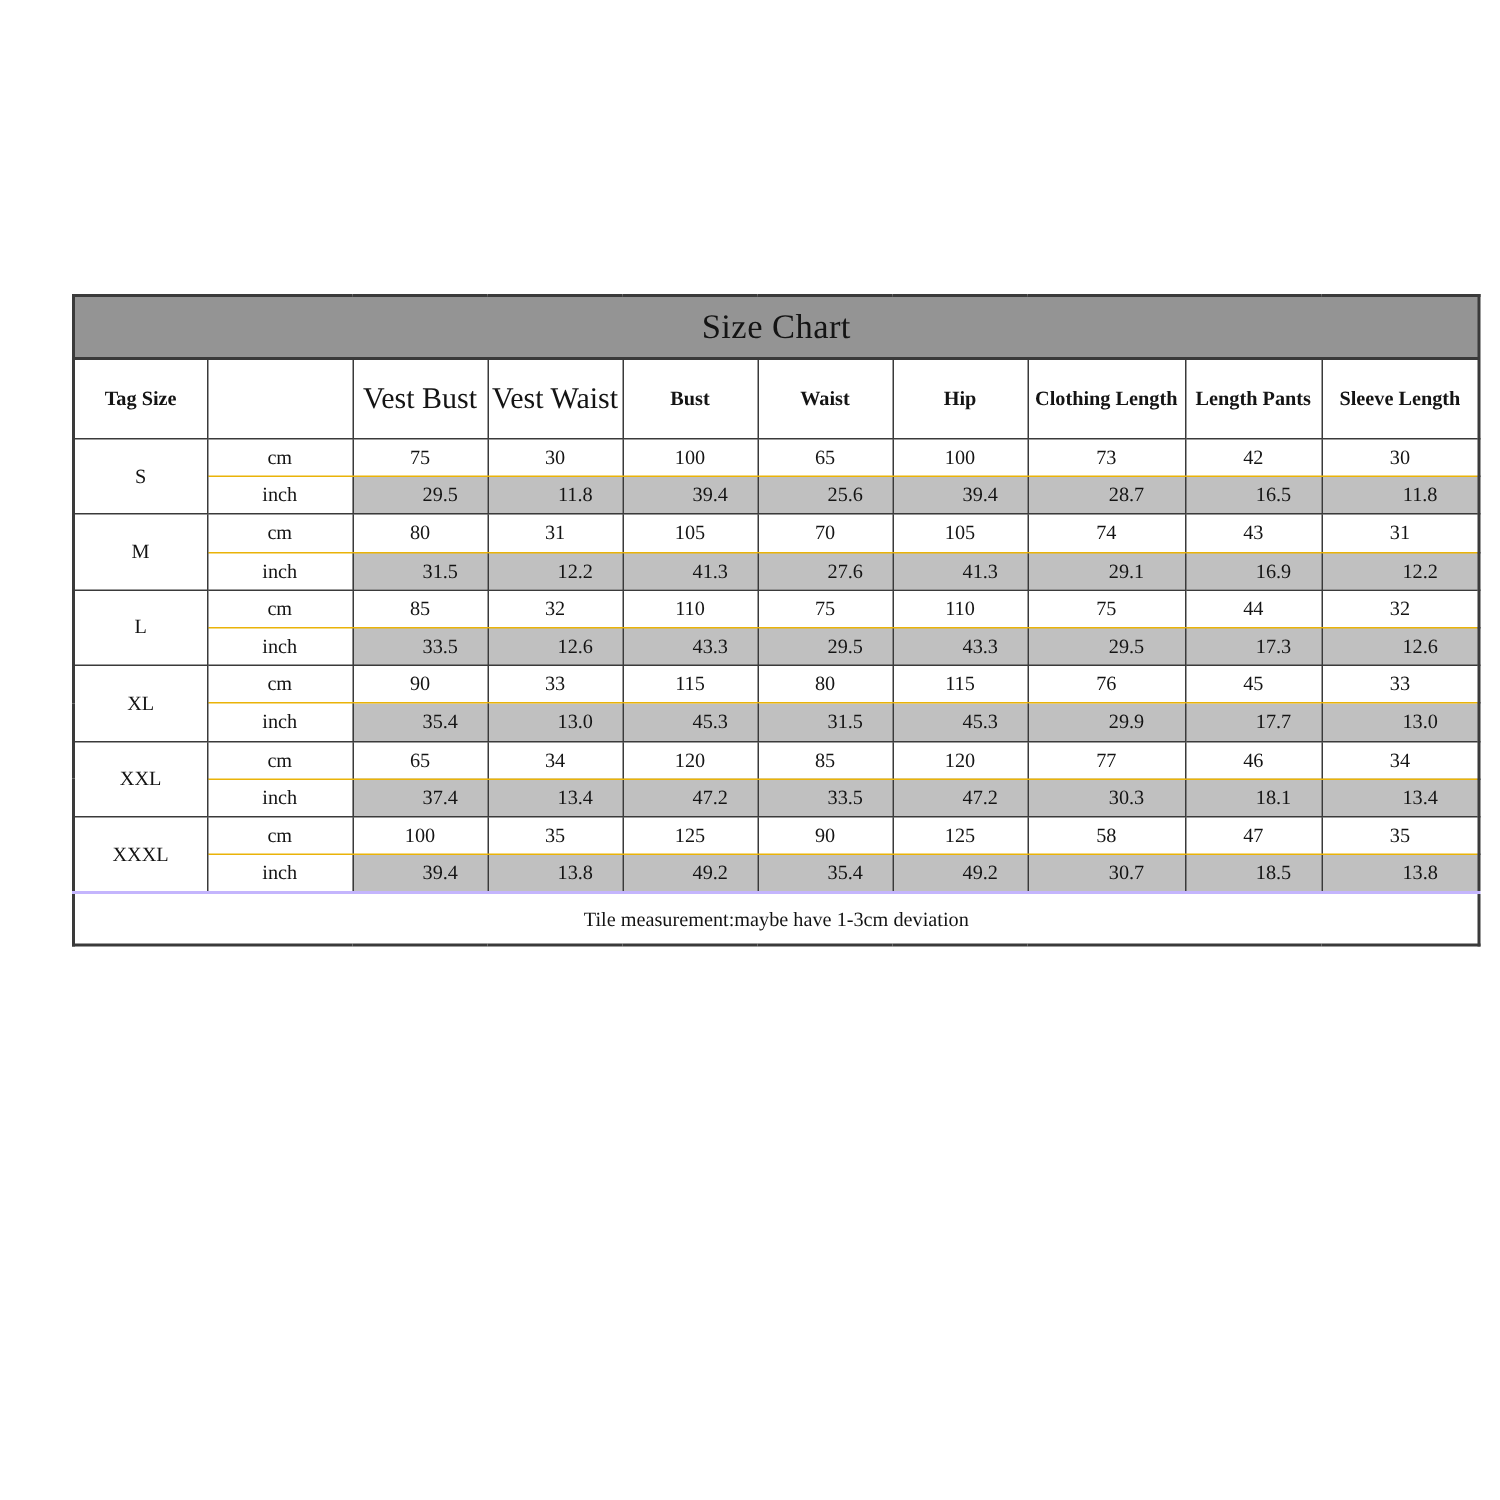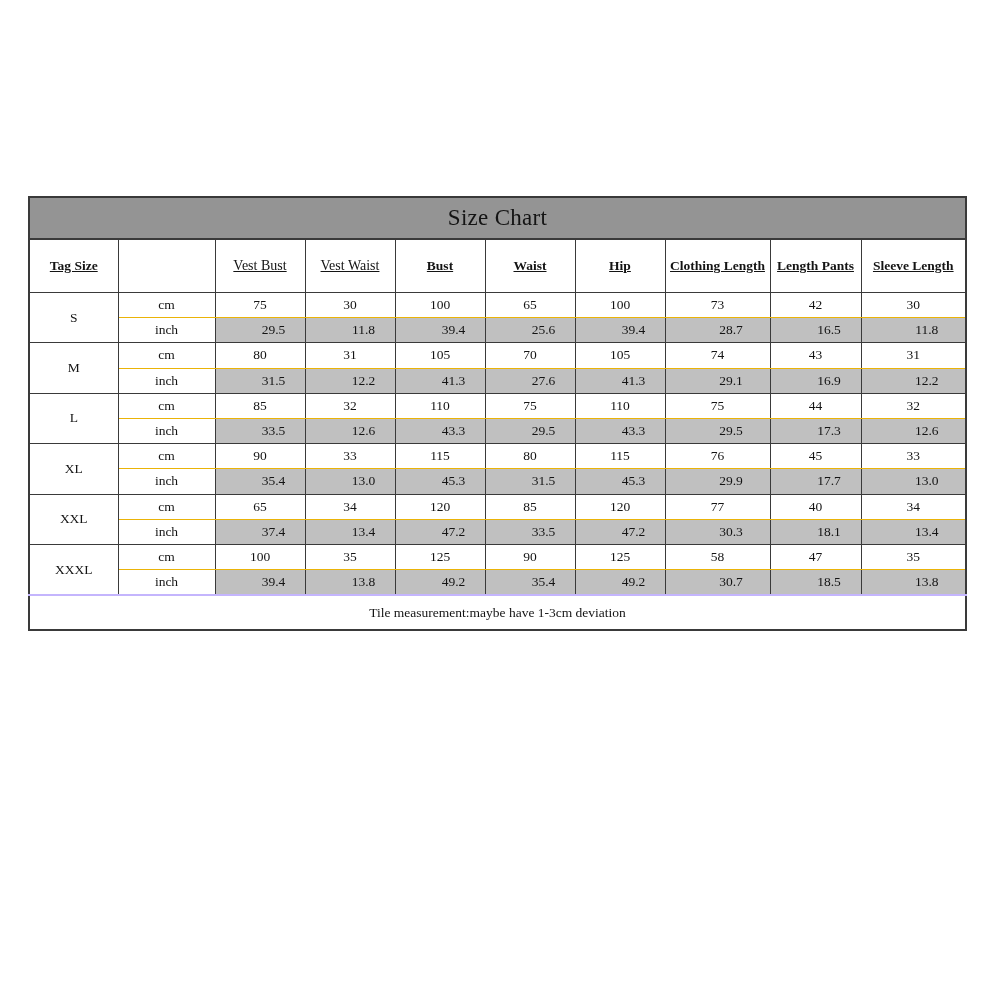--- a/index.html
+++ b/index.html
@@ -20,20 +20,21 @@
     left: 28px;
     top: 196px;
     width: 946px;
   }
 
   table.size-chart {
     border-collapse: collapse;
     table-layout: fixed;
     width: 860px;
     border: 2px solid #3a3a3a;
+    margin-left: 20px;
   }
 
   table.size-chart td,
   table.size-chart th {
     border: 1px solid #3a3a3a;
     text-align: center;
     vertical-align: middle;
     color: #141414;
     font-weight: normal;
     padding: 0;
@@ -48,25 +49,24 @@
     letter-spacing: 0.3px;
     border-bottom: 2px solid #3a3a3a !important;
   }
 
   
   tr.header-row td {
     height: 52px;
     font-size: 13.5px;
     font-weight: bold;
     background: #ffffff;
-    text-decoration: underline;
   }
   tr.header-row td.light-head {
     font-weight: normal;
-    font-size: 14px;
+    font-size: 20px;
   }
 
   
   tr.data-row td {
     height: 24.2px;
     font-size: 13.5px;
     background: #ffffff;
   }
   tr.data-row.inch-row td.val {
     background: #c0c0c0;
@@ -226,21 +226,21 @@
         </tr>
         <tr class="data-row cm-row">
           <td class="tag-size" rowspan="2">XXL</td>
           <td class="unit">cm</td>
           <td class="val">65</td>
           <td class="val">34</td>
           <td class="val">120</td>
           <td class="val">85</td>
           <td class="val">120</td>
           <td class="val">77</td>
-          <td class="val">40</td>
+          <td class="val">46</td>
           <td class="val">34</td>
         </tr>
         <tr class="data-row inch-row">
           <td class="unit">inch</td>
           <td class="val">37.4</td>
           <td class="val">13.4</td>
           <td class="val">47.2</td>
           <td class="val">33.5</td>
           <td class="val">47.2</td>
           <td class="val">30.3</td>

